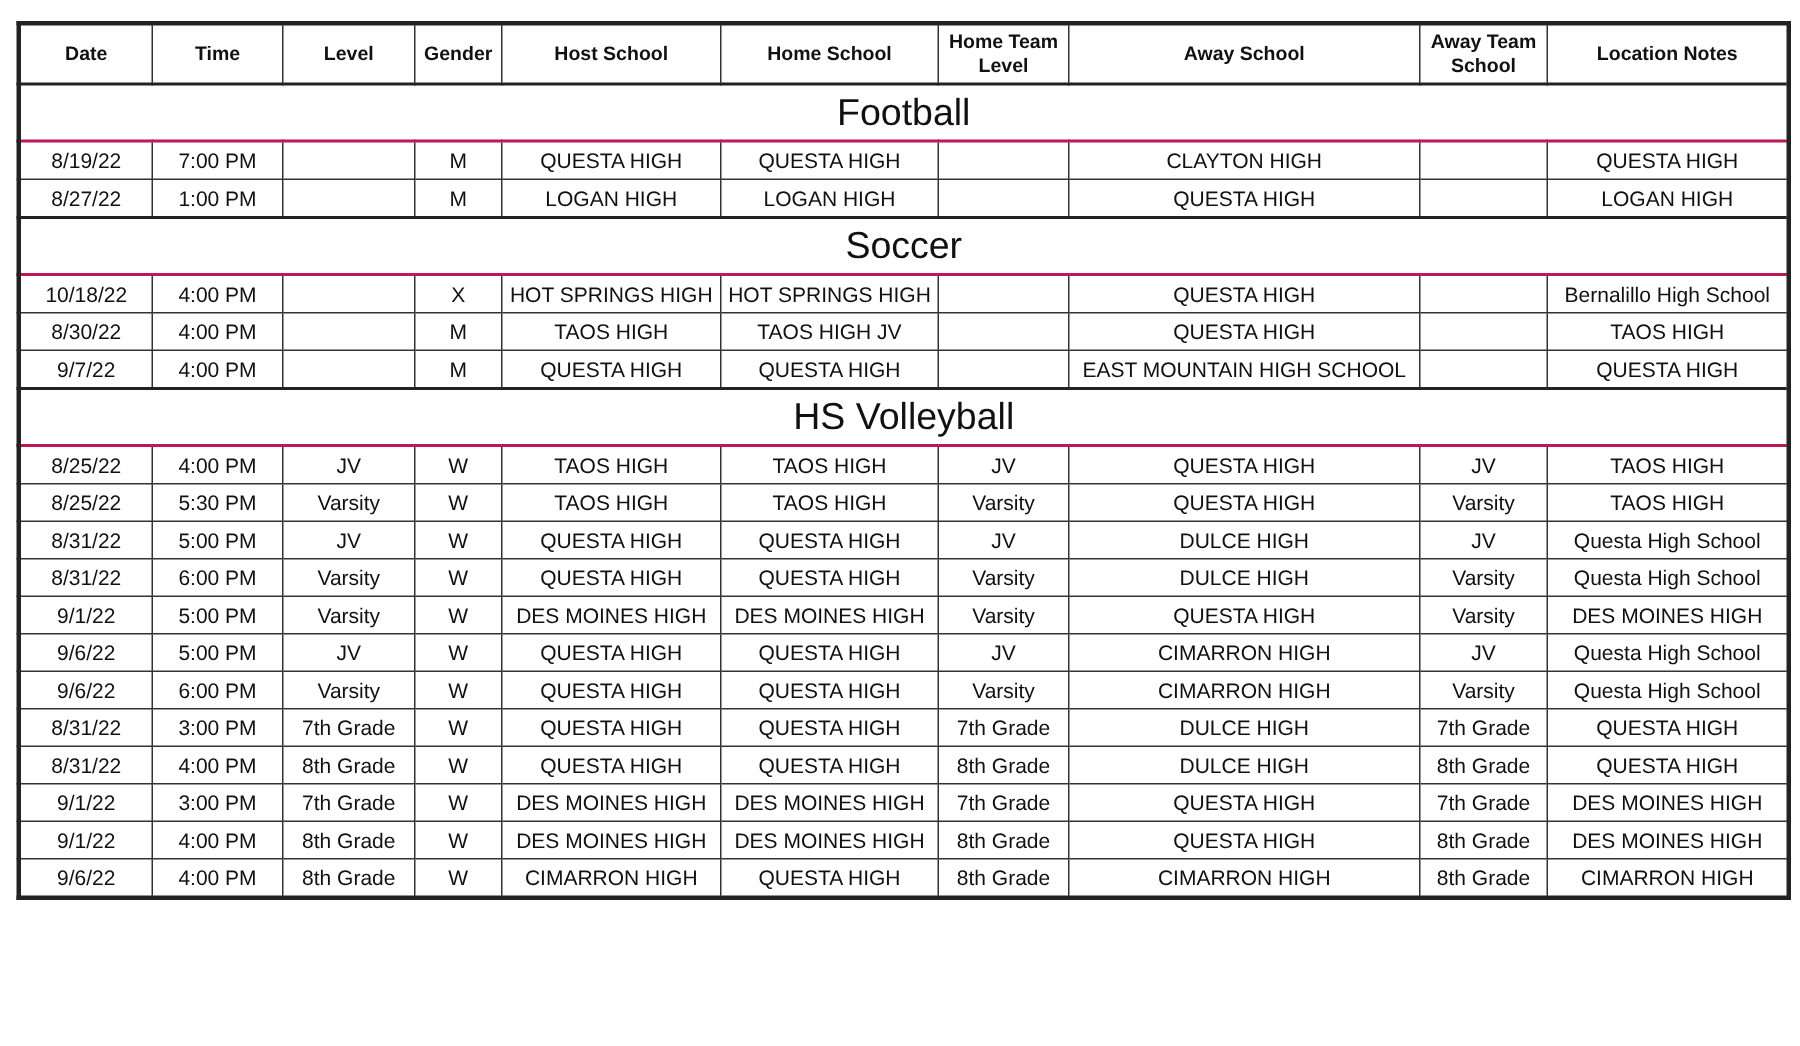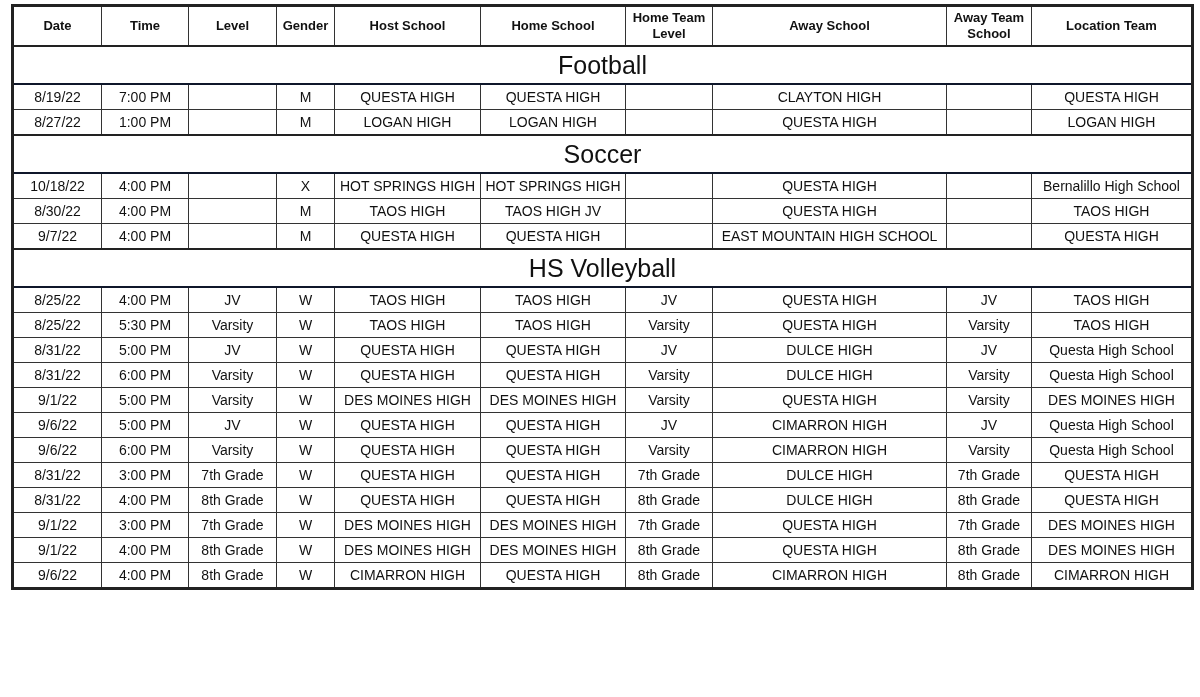--- a/index.html
+++ b/index.html
@@ -1,24 +1,24 @@
 <!DOCTYPE html>
 <html><head>
 <meta charset="utf-8">
 <style>
   html, body { margin:0; padding:0; background:#ffffff; }
   body { width:1200px; height:697px; position:relative; overflow:hidden;
          font-family:"Liberation Sans", sans-serif; color:#111; }
-  table.sched { position:absolute; left:11px; top:4px; border-collapse:collapse;
+  table.sched { position:absolute; left:11px; top:14px; border-collapse:collapse;
                 table-layout:fixed; width:1180px; border:3px solid #222; }
   table.sched td, table.sched th { border:1px solid #333; text-align:center;
                 padding:0; overflow:hidden; white-space:nowrap; font-size:14px; }
   table.sched th { font-weight:bold; font-size:13px; height:38px; line-height:16px; white-space:normal; }
   table.sched td { height:24px; }
-  tr.section td { height:36px; font-size:25px; border-top:2px solid #222; border-bottom:2px solid #0f172a; }
+  tr.section td { height:36px; font-size:25px; border-top:2px solid #222; border-bottom:2px solid #be185d; }
   td.date { text-align:right; padding-right:14px; }
   th.date { text-align:right; padding-right:14px; }
 </style>
 </head>
 <body>
 
 <table class="sched">
   <colgroup>
     <col style="width:89px">
       <col style="width:87px">
@@ -35,21 +35,21 @@
     <tr>
       <th class="date">Date</th>
       <th>Time</th>
       <th>Level</th>
       <th>Gender</th>
       <th>Host School</th>
       <th>Home School</th>
       <th>Home Team Level</th>
       <th>Away School</th>
       <th>Away Team School</th>
-      <th>Location Team</th>
+      <th>Location Notes</th>
     </tr>
   </thead>
   <tbody id="tbody">
       <tr class="section">
         <td colspan="10">Football</td>
       </tr>
       <tr>
         <td class="date">8/19/22</td>
         <td>7:00 PM</td>
         <td></td>

